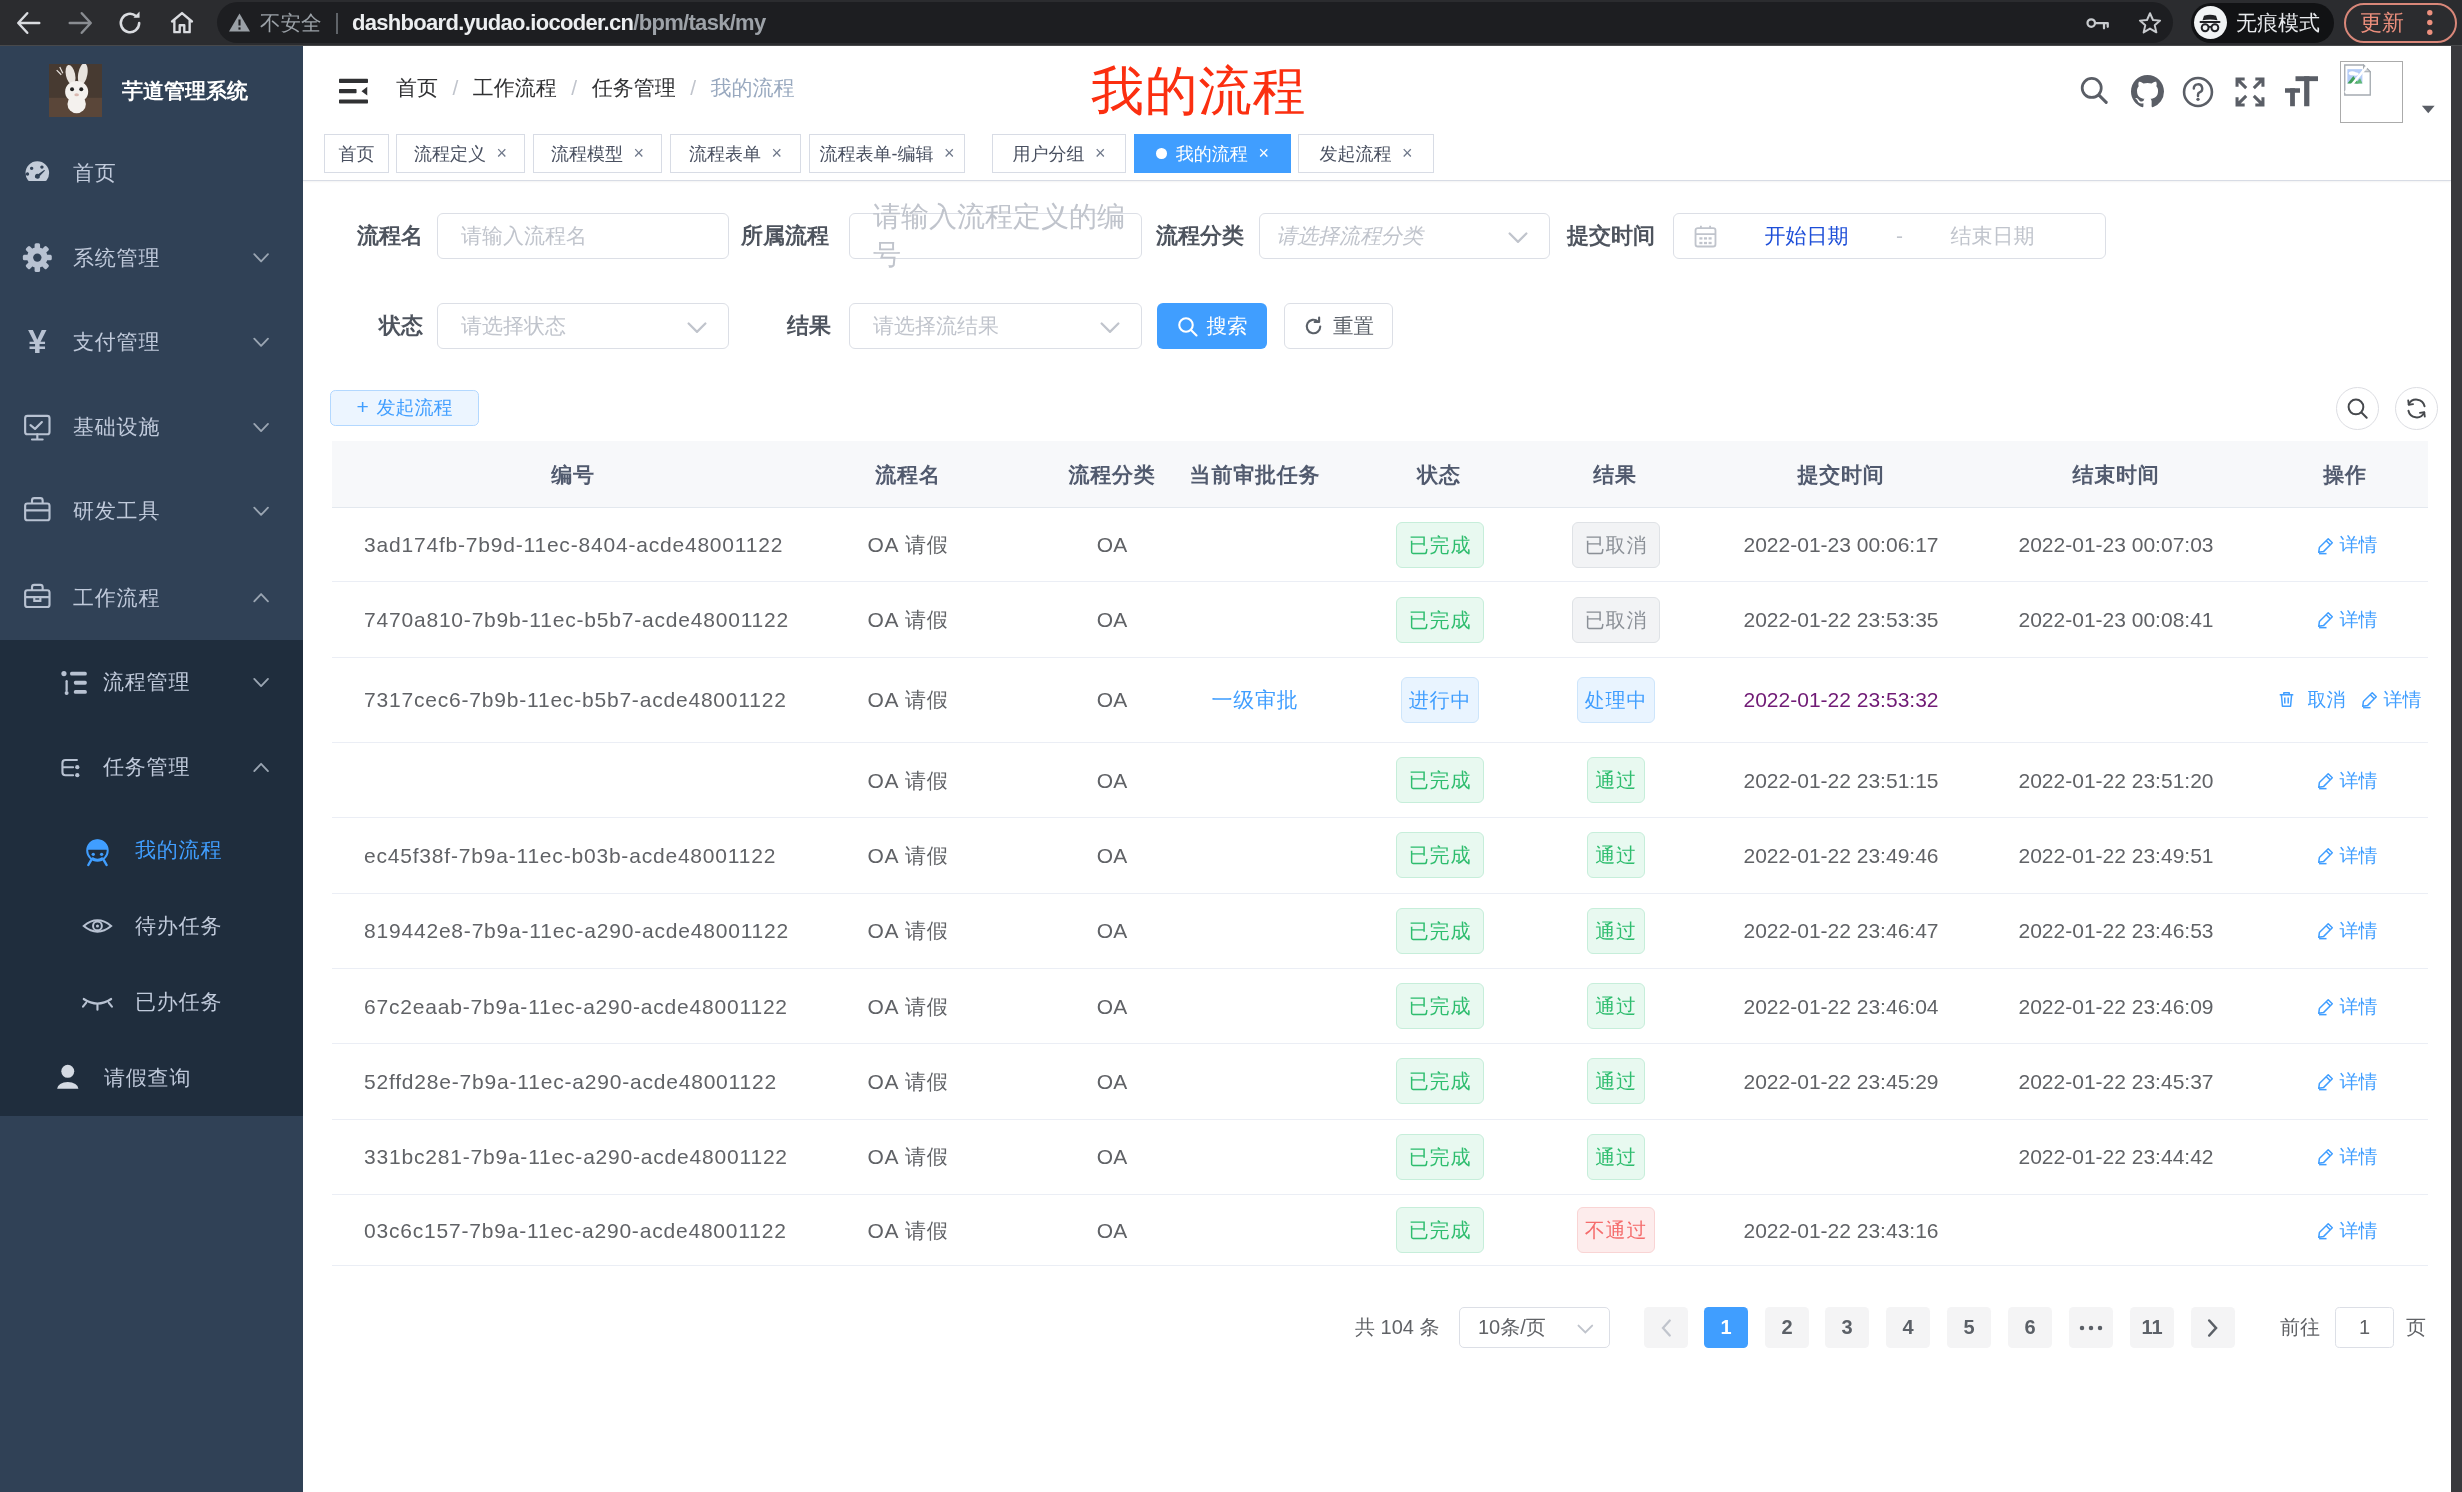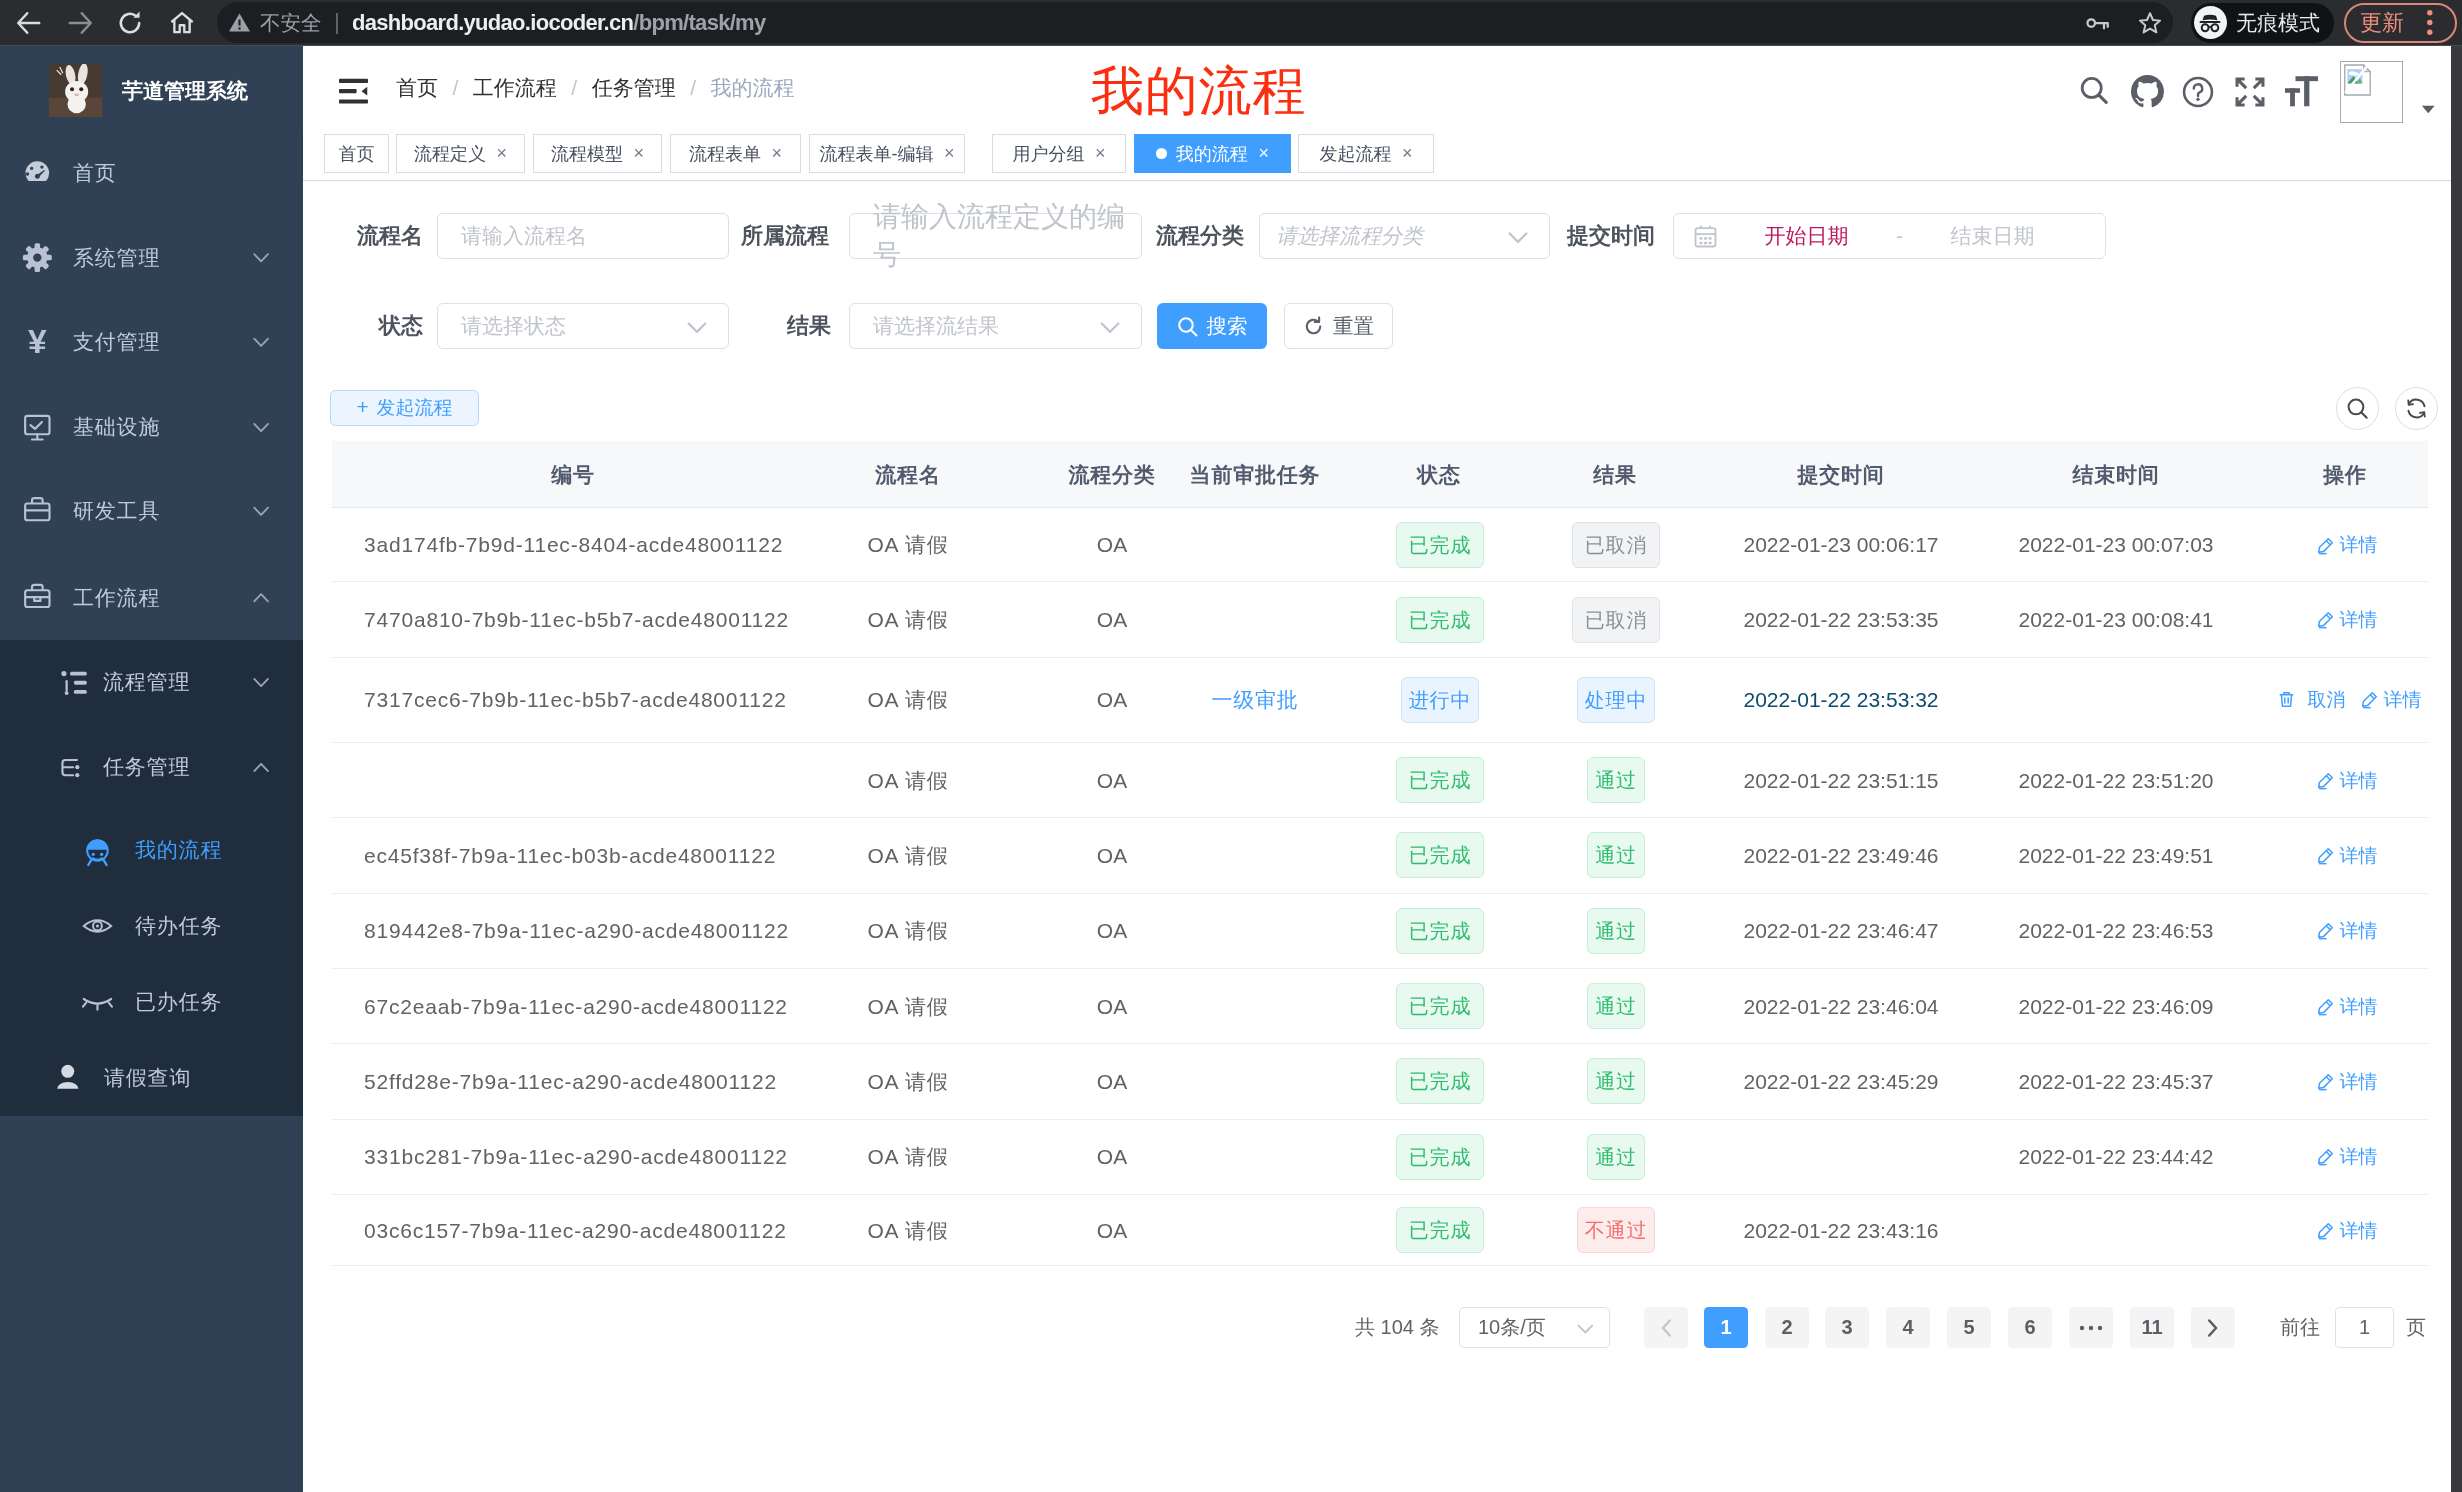--- a/index.html
+++ b/index.html
@@ -310,21 +310,21 @@
         </g>
         <g fill="#c0c4cc">
           <rect x="7" y="16" width="4" height="3"></rect>
           <rect x="13" y="16" width="4" height="3"></rect>
           <rect x="19" y="16" width="4" height="3"></rect>
           <rect x="7" y="22" width="4" height="3"></rect>
           <rect x="13" y="22" width="4" height="3"></rect>
           <rect x="19" y="22" width="4" height="3"></rect>
         </g>
       </svg>
-      <span style="flex:1;text-align:center;font-size:21px;color:#be185d;">开始日期</span>
+      <span style="flex:1;text-align:center;font-size:21px;color:#1d4ed8;">开始日期</span>
       <span style="font-size:21px;color:#c0c4cc;">-</span>
       <span style="flex:1;text-align:center;font-size:21px;color:#c0c4cc;">结束日期</span>
       <span style="width:23px"></span>
     </div>
 <div class="ab ctr" style="left:119px;top:283px;width:304px;height:85px;justify-content:flex-end;font-size:22px;font-weight:bold;color:#4e545e;">状态</div>
 <div class="ab ctr" style="left:437px;top:303px;width:292px;height:46px;border:0.8px solid #dcdfe6;border-radius:6px;background:#fff;">
       <span style="margin-left:23px;font-size:21px;color:#c0c4cc;">请选择状态</span>
       <svg style="position:absolute;right:21px;top:17.5px;" width="20" height="11.4" viewBox="0 0 26 15">
         <path d="M2 2 L13 13 L24 2" stroke="#c0c4cc" stroke-width="3" fill="none" stroke-linecap="round"></path>
       </svg>
@@ -412,21 +412,21 @@
       </svg>
       <span>详情</span>
     </div>
 <div class="ab" style="left:332px;top:657px;width:2096px;height:0.8px;background:#ebeef5;"></div>
 <div class="ab ctr" style="left:364px;top:657px;width:761px;height:85px;font-size:21px;color:#606266;letter-spacing:0.8px;">7317cec6-7b9b-11ec-b5b7-acde48001122</div>
 <div class="ab ctr" style="left:794px;top:657px;width:228px;height:85px;justify-content:center;font-size:21px;color:#606266;letter-spacing:0.8px;">OA 请假</div>
 <div class="ab ctr" style="left:1036px;top:657px;width:152px;height:85px;justify-content:center;font-size:21px;color:#606266;">OA</div>
 <div class="ab ctr" style="left:1141px;top:657px;width:228px;height:85px;justify-content:center;font-size:21px;color:#409eff;letter-spacing:0.8px;">一级审批</div>
 <div class="ab ctr" style="left:1401px;top:677px;width:78px;height:46px;background:#e9f4ff;border:0.8px solid #cde5fb;border-radius:6px;color:#409eff;font-size:20px;justify-content:center;letter-spacing:0.8px;">进行中</div>
 <div class="ab ctr" style="left:1577px;top:677px;width:78px;height:46px;background:#e9f4ff;border:0.8px solid #cde5fb;border-radius:6px;color:#409eff;font-size:20px;justify-content:center;letter-spacing:0.8px;">处理中</div>
-<div class="ab ctr" style="left:1651px;top:657px;width:380px;height:85px;justify-content:center;font-size:21px;color:#0c4a6e;">2022-01-22 23:53:32</div>
+<div class="ab ctr" style="left:1651px;top:657px;width:380px;height:85px;justify-content:center;font-size:21px;color:#701a75;">2022-01-22 23:53:32</div>
 <div class="ab ctr" style="left:2277px;top:657px;height:85px;font-size:19px;color:#409eff;gap:7px;">
       <svg style="margin-right:4.6px" width="19" height="19" viewBox="0 0 28 28">
         <g stroke="#409eff" stroke-width="2.2" fill="none">
           <path d="M4 7 h20 M10 7 V4 h8 v3 M6.5 7 l1.5 17 h12 l1.5-17" stroke-linejoin="round"></path>
           <path d="M11.5 11 v9 M16.5 11 v9"></path>
         </g>
       </svg>
       <span>取消</span>
     </div>
 <div class="ab ctr" style="left:2360px;top:657px;height:85px;font-size:19px;color:#409eff;">

